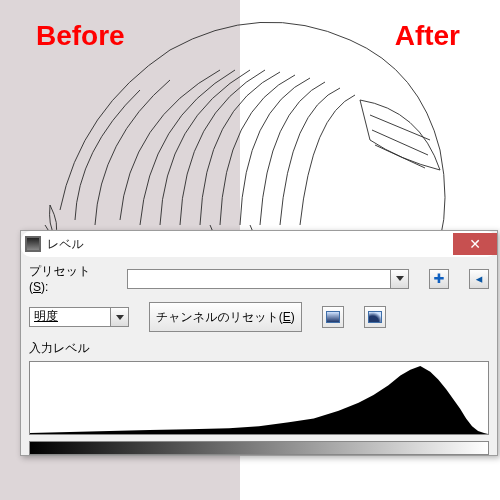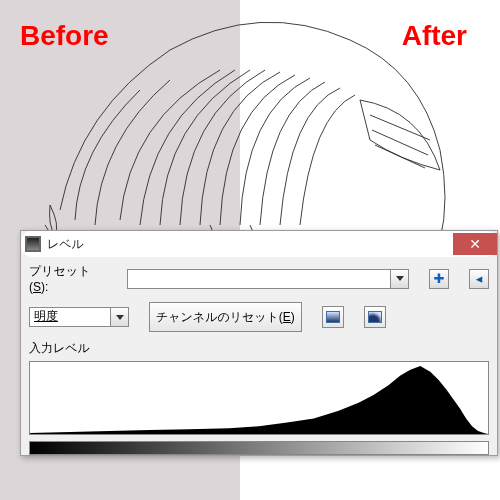--- a/index.html
+++ b/index.html
@@ -22,22 +22,22 @@
     position: absolute;
     inset: 0;
     pointer-events: none;
   }
   .label-before, .label-after {
     position: absolute;
     top: 20px;
     font: bold 28px Arial, sans-serif;
     color: #ff0000;
   }
-  .label-before { left: 20px; }
-  .label-after { right: 33px; }
+  .label-before { left: 36px; }
+  .label-after { right: 40px; }
 
   .dialog {
     position: absolute;
     left: 20px;
     top: 230px;
     width: 478px;
     background: #f0f0f0;
     border: 1px solid #9c9c9c;
     box-shadow: 2px 2px 6px rgba(0,0,0,0.3);
   }

